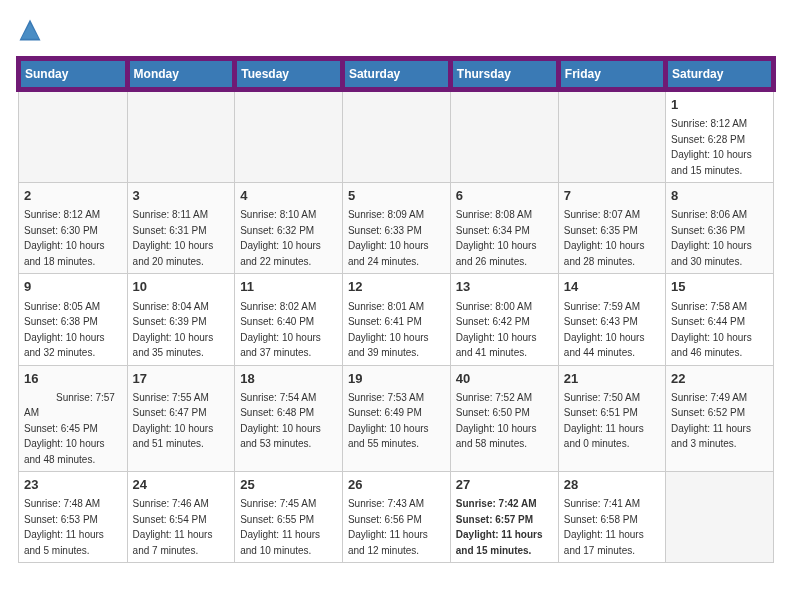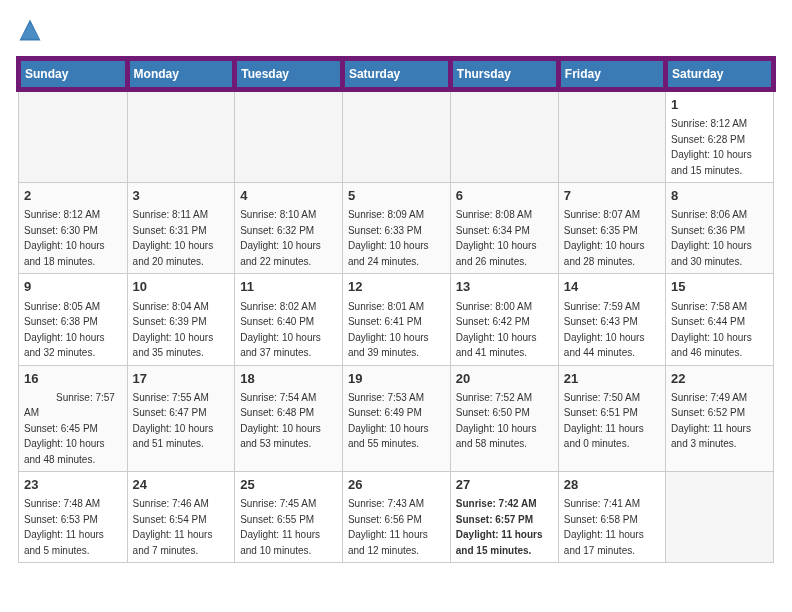--- a/index.html
+++ b/index.html
@@ -209,21 +209,21 @@
 Daylight: 10 hours
 and 51 minutes.</span></td>
         <td><span class="day-number">18</span><span class="day-info" style="white-space: pre-line;">Sunrise: 7:54 AM
 Sunset: 6:48 PM
 Daylight: 10 hours
 and 53 minutes.</span></td>
         <td><span class="day-number">19</span><span class="day-info" style="white-space: pre-line;">Sunrise: 7:53 AM
 Sunset: 6:49 PM
 Daylight: 10 hours
 and 55 minutes.</span></td>
-        <td><span class="day-number">20</span><span class="day-info" style="white-space: pre-line;">Sunrise: 7:52 AM
+        <td><span class="day-number">40</span><span class="day-info" style="white-space: pre-line;">Sunrise: 7:52 AM
 Sunset: 6:50 PM
 Daylight: 10 hours
 and 58 minutes.</span></td>
         <td><span class="day-number">21</span><span class="day-info" style="white-space: pre-line;">Sunrise: 7:50 AM
 Sunset: 6:51 PM
 Daylight: 11 hours
 and 0 minutes.</span></td>
         <td><span class="day-number">22</span><span class="day-info" style="white-space: pre-line;">Sunrise: 7:49 AM
 Sunset: 6:52 PM
 Daylight: 11 hours

